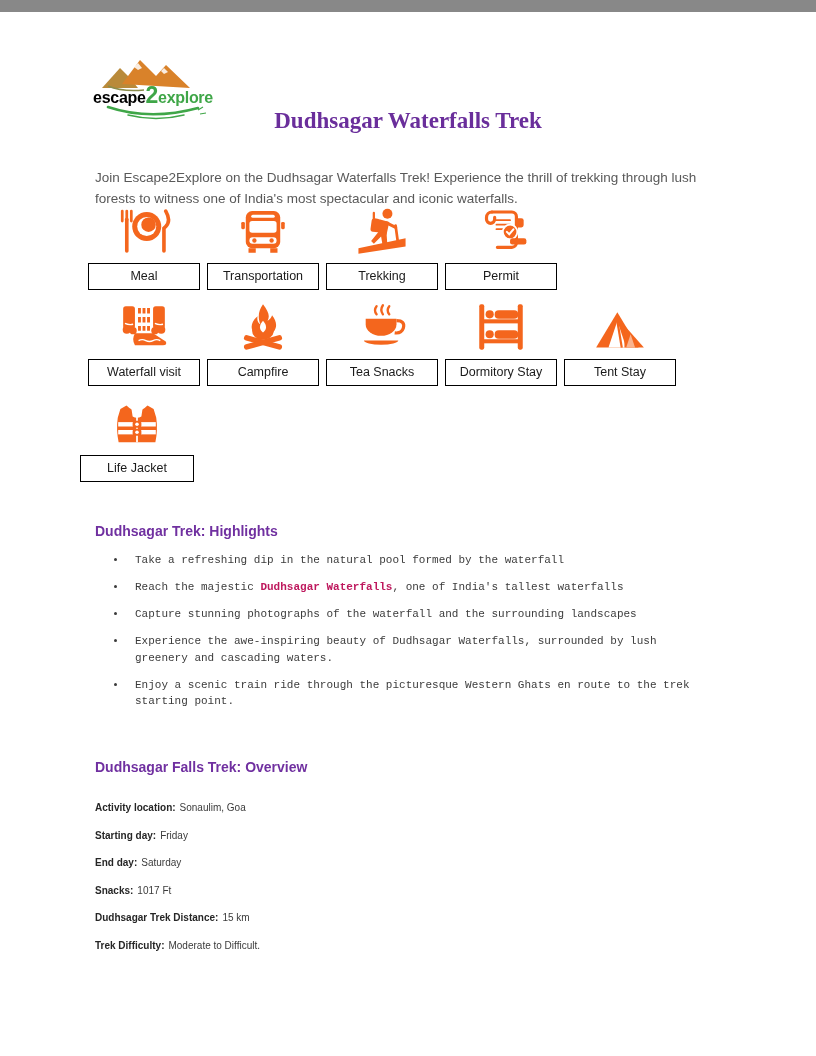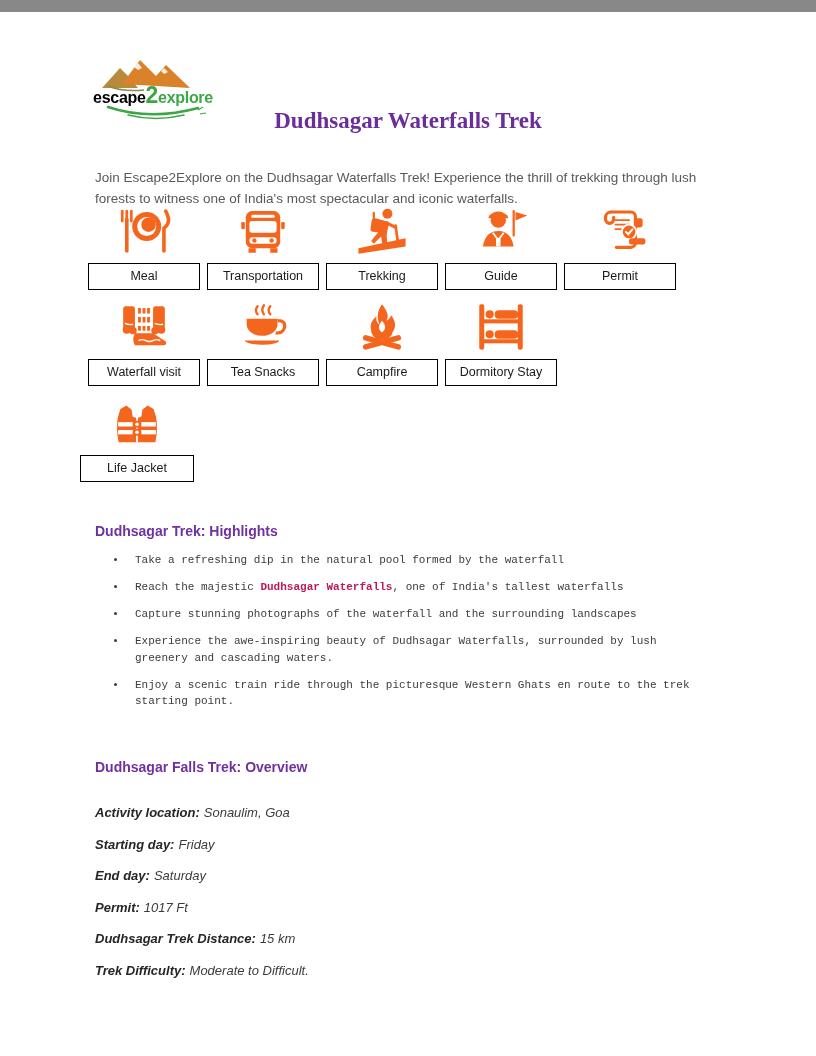--- a/index.html
+++ b/index.html
@@ -42,21 +42,21 @@
     position:absolute;top:540px;left:95px;margin:0;padding:0 0 0 32px;width:595px;
   }
   .bullets li{
     font-size:11px;line-height:1.5;color:#3b3b3b;margin-bottom:10.5px;padding-left:8px;
     max-width:578px;
     font-family:Liberation Mono, monospace;
   }
   .bullets b{color:#be185d;}
   
   .overview{position:absolute;top:780px;left:95px;}
-  .ov-row{font-size:13px;margin-bottom:16.5px;white-space:nowrap;font-style:italic;}
+  .ov-row{font-size:10px;margin-bottom:16.5px;white-space:nowrap;}
   .ov-label{font-weight:bold;color:#262626;}
   .ov-val{color:#3b3b3b;margin-left:4px;}
   
   .logo-text{display:flex;align-items:baseline;justify-content:center;margin-top:-14px;
     font-weight:bold;letter-spacing:-0.3px;}
   .logo-2{color:#3fa648;font-size:23px;line-height:0.8;}
   .logo-explore{color:#3fa648;font-size:16px;}
 </style>
 </head>
 <body>
@@ -135,34 +135,20 @@
             <path d="M47 20 l3 22" stroke="#F4661D" stroke-width="3" stroke-linecap="round"></path>
             <path d="M28 27 l-8 10 3 3 8 -8 2 12 5 -1 -1 -15 z" fill="#F4661D"></path>
             <path d="M6 45 L58 34 58 43 6 51 z" fill="#F4661D"></path>
           </svg>
         </div>
         <div class="label-box">Trekking</div>
       </div>
       <div class="badge">
         <div class="icon-wrap">
           <svg width="58" height="50" viewBox="0 0 64 52">
-            <path d="M46 4 v27" stroke="#F4661D" stroke-width="2.5" stroke-linecap="round"></path>
-            <path d="M48 5 l13 4 -13 5.5 z" fill="#F4661D"></path>
-            <circle cx="29" cy="14" r="8.5" fill="#F4661D"></circle>
-            <path d="M19 9 q10 -9 20 0 l1 3 h-22 z" fill="#F4661D"></path>
-            <path d="M12 43 q3 -17 17 -17 q14 0 17 17 z" fill="#F4661D"></path>
-            <path d="M23 28 l6 8 6 -8" fill="none" stroke="#fff" stroke-width="2"></path>
-            <rect x="26.5" y="34" width="5" height="9" rx="1" fill="#fff"></rect>
-          </svg>
-        </div>
-        <div class="label-box">Guide</div>
-      </div>
-      <div class="badge">
-        <div class="icon-wrap">
-          <svg width="58" height="50" viewBox="0 0 64 52">
             <path d="M22 5 h22 a5 5 0 0 1 5 5 v29 a5 5 0 0 1 -5 5 h-16" fill="none" stroke="#F4661D" stroke-width="3.5" stroke-linecap="round"></path>
             <path d="M22 5 a6 6 0 0 0 -6 6 v2 a4.5 4.5 0 0 0 9 0 v-2" fill="none" stroke="#F4661D" stroke-width="3.5" stroke-linecap="round"></path>
             <path d="M27 14 h15 M27 19 h15 M27 24 h10" stroke="#F4661D" stroke-width="2" stroke-linecap="round"></path>
             <rect x="48" y="12" width="9" height="10" rx="2.5" fill="#F4661D"></rect>
             <circle cx="42" cy="27" r="8" fill="#F4661D" stroke="#fff" stroke-width="2"></circle>
             <path d="M38.5 27 l2.6 2.6 4.6 -5.4" stroke="#fff" stroke-width="2.2" fill="none" stroke-linecap="round"></path>
             <rect x="42" y="34" width="18" height="7" rx="2.5" fill="#F4661D"></rect>
           </svg>
         </div>
         <div class="label-box">Permit</div>
@@ -183,59 +169,71 @@
             <path d="M22 33 h20 l14 9 q2 4 -3 4 h-31 q-4 -6 0 -13 z" fill="#F4661D"></path>
             <path d="M26 41 q4 -2 8 0 t8 0 t8 0" stroke="#fff" stroke-width="1.5" fill="none"></path>
             <path d="M11 22 q4 2 9 1 M44 22 q4 2 9 1" stroke="#fff" stroke-width="1.5" fill="none"></path>
           </svg>
         </div>
         <div class="label-box">Waterfall visit</div>
       </div>
       <div class="badge">
         <div class="icon-wrap">
           <svg width="58" height="50" viewBox="0 0 64 52">
+            <path d="M32 1 C38 9 40 14 37 19 C41 17 42 13 42 13 C47 19 48 26 44 31 A12 10 0 0 1 20 29 C18 23 22 17 26 14 C25 19 27 22 29 23 C26 15 27 8 32 1 Z" fill="#F4661D"></path>
+            <path d="M32 19 c4.5 5 4.5 9.5 0 13 c-4.5 -3.5 -4.5 -8 0 -13 z" fill="#fff"></path>
+            <g stroke="#F4661D" stroke-width="6" stroke-linecap="round">
+              <path d="M14 38 L50 48"></path>
+                <path d="M50 38 L14 48"></path>
+            </g>
+          </svg>
+        </div>
+        <div class="label-box">Campfire</div>
+      </div>
+      <div class="badge">
+        <div class="icon-wrap">
+          <svg width="58" height="50" viewBox="0 0 64 52">
             <g stroke="#F4661D" stroke-width="2.6" fill="none" stroke-linecap="round">
               <path d="M26 3 q-3.5 4.5 0 9"></path>
                 <path d="M33 2 q-3.5 5 0 10"></path>
                 <path d="M40 3 q-3.5 4.5 0 9"></path>
             </g>
             <path d="M14 17 h34 v6 a16 12 0 0 1 -34 0 z" fill="#F4661D"></path>
             <path d="M48 19 q10 0 7.5 8.5 q-2 6 -9.5 5" fill="none" stroke="#F4661D" stroke-width="3.5"></path>
             <path d="M12 41 a19 4.5 0 0 0 38 0 z" fill="#F4661D"></path>
           </svg>
         </div>
         <div class="label-box">Tea Snacks</div>
       </div>
       <div class="badge">
         <div class="icon-wrap">
           <svg width="58" height="50" viewBox="0 0 64 52">
-            <path d="M32 1 C38 9 40 14 37 19 C41 17 42 13 42 13 C47 19 48 26 44 31 A12 10 0 0 1 20 29 C18 23 22 17 26 14 C25 19 27 22 29 23 C26 15 27 8 32 1 Z" fill="#F4661D"></path>
-            <path d="M32 19 c4.5 5 4.5 9.5 0 13 c-4.5 -3.5 -4.5 -8 0 -13 z" fill="#fff"></path>
-            <g stroke="#F4661D" stroke-width="6" stroke-linecap="round">
-              <path d="M14 38 L50 48"></path>
-                <path d="M50 38 L14 48"></path>
-            </g>
-          </svg>
-        </div>
-        <div class="label-box">Campfire</div>
-      </div>
-      <div class="badge">
-        <div class="icon-wrap">
-          <svg width="58" height="50" viewBox="0 0 64 52">
             <rect x="8" y="1" width="5.5" height="50" rx="2" fill="#F4661D"></rect>
             <rect x="50.5" y="1" width="5.5" height="50" rx="2" fill="#F4661D"></rect>
             <circle cx="19.5" cy="12" r="4.5" fill="#F4661D"></circle>
             <rect x="25" y="7.5" width="26" height="9.5" rx="4.5" fill="#F4661D"></rect>
             <rect x="13" y="17.5" width="38" height="4.5" fill="#F4661D"></rect>
             <circle cx="19.5" cy="34" r="4.5" fill="#F4661D"></circle>
             <rect x="25" y="29.5" width="26" height="9.5" rx="4.5" fill="#F4661D"></rect>
             <rect x="13" y="39.5" width="38" height="4.5" fill="#F4661D"></rect>
           </svg>
         </div>
         <div class="label-box">Dormitory Stay</div>
+      </div>
+      <div class="badge">
+        <div class="icon-wrap">
+          <svg width="58" height="46" viewBox="0 0 64 52">
+            <path d="M29 7 L5 47 H53 Z" fill="#F4661D"></path>
+            <path d="M29 17 L19 47 H39 Z" fill="#fff"></path>
+            <path d="M29 17 L34 47" stroke="#F4661D" stroke-width="2.5"></path>
+            <path d="M37 22 L59 47 H37 Z" fill="#F4661D"></path>
+            <path d="M44 32 L49 47 H39 Z" fill="#fff" opacity="0.5"></path>
+          </svg>
+        </div>
+        <div class="label-box">Tent Stay</div>
       </div>
     </div>
 
     <div class="badge-row row-3">
       <div class="badge">
         <div class="icon-wrap">
           <svg width="56" height="50" viewBox="0 0 64 52">
             <path d="M20 6 q6 6 12 6 q6 0 12 -6 l7 4 3 10 q2 14 -1 28 H11 q-3 -14 -1 -28 l3 -10 z" fill="#F4661D"></path>
             <path d="M25 5.5 q7 8.5 14 0 l-2 13 q-5 3 -10 0 z" fill="#fff"></path>
             <path d="M32 19 v29" stroke="#fff" stroke-width="2"></path>
@@ -260,18 +258,18 @@
     <li><span>Capture stunning photographs of the waterfall and the surrounding landscapes</span></li>
     <li><span>Experience the awe-inspiring beauty of Dudhsagar Waterfalls, surrounded by lush greenery and cascading waters.</span></li>
     <li><span>Enjoy a scenic train ride through the picturesque Western Ghats en route to the trek starting point.</span></li>
   </ul>
 
   <div class="sec-heading h-overview">Dudhsagar Falls Trek: Overview</div>
   <div class="overview">
     <p class="ov-row"><span class="ov-label">Activity location:</span><span class="ov-val">Sonaulim, Goa</span></p>
     <p class="ov-row"><span class="ov-label">Starting day:</span><span class="ov-val">Friday</span></p>
     <p class="ov-row"><span class="ov-label">End day:</span><span class="ov-val">Saturday</span></p>
-    <p class="ov-row"><span class="ov-label">Permit:</span><span class="ov-val">1017 Ft</span></p>
+    <p class="ov-row"><span class="ov-label">Snacks:</span><span class="ov-val">1017 Ft</span></p>
     <p class="ov-row"><span class="ov-label">Dudhsagar Trek Distance:</span><span class="ov-val">15 km</span></p>
     <p class="ov-row"><span class="ov-label">Trek Difficulty:</span><span class="ov-val">Moderate to Difficult.</span></p>
   </div>
 
 </div>
 
 </body></html>

